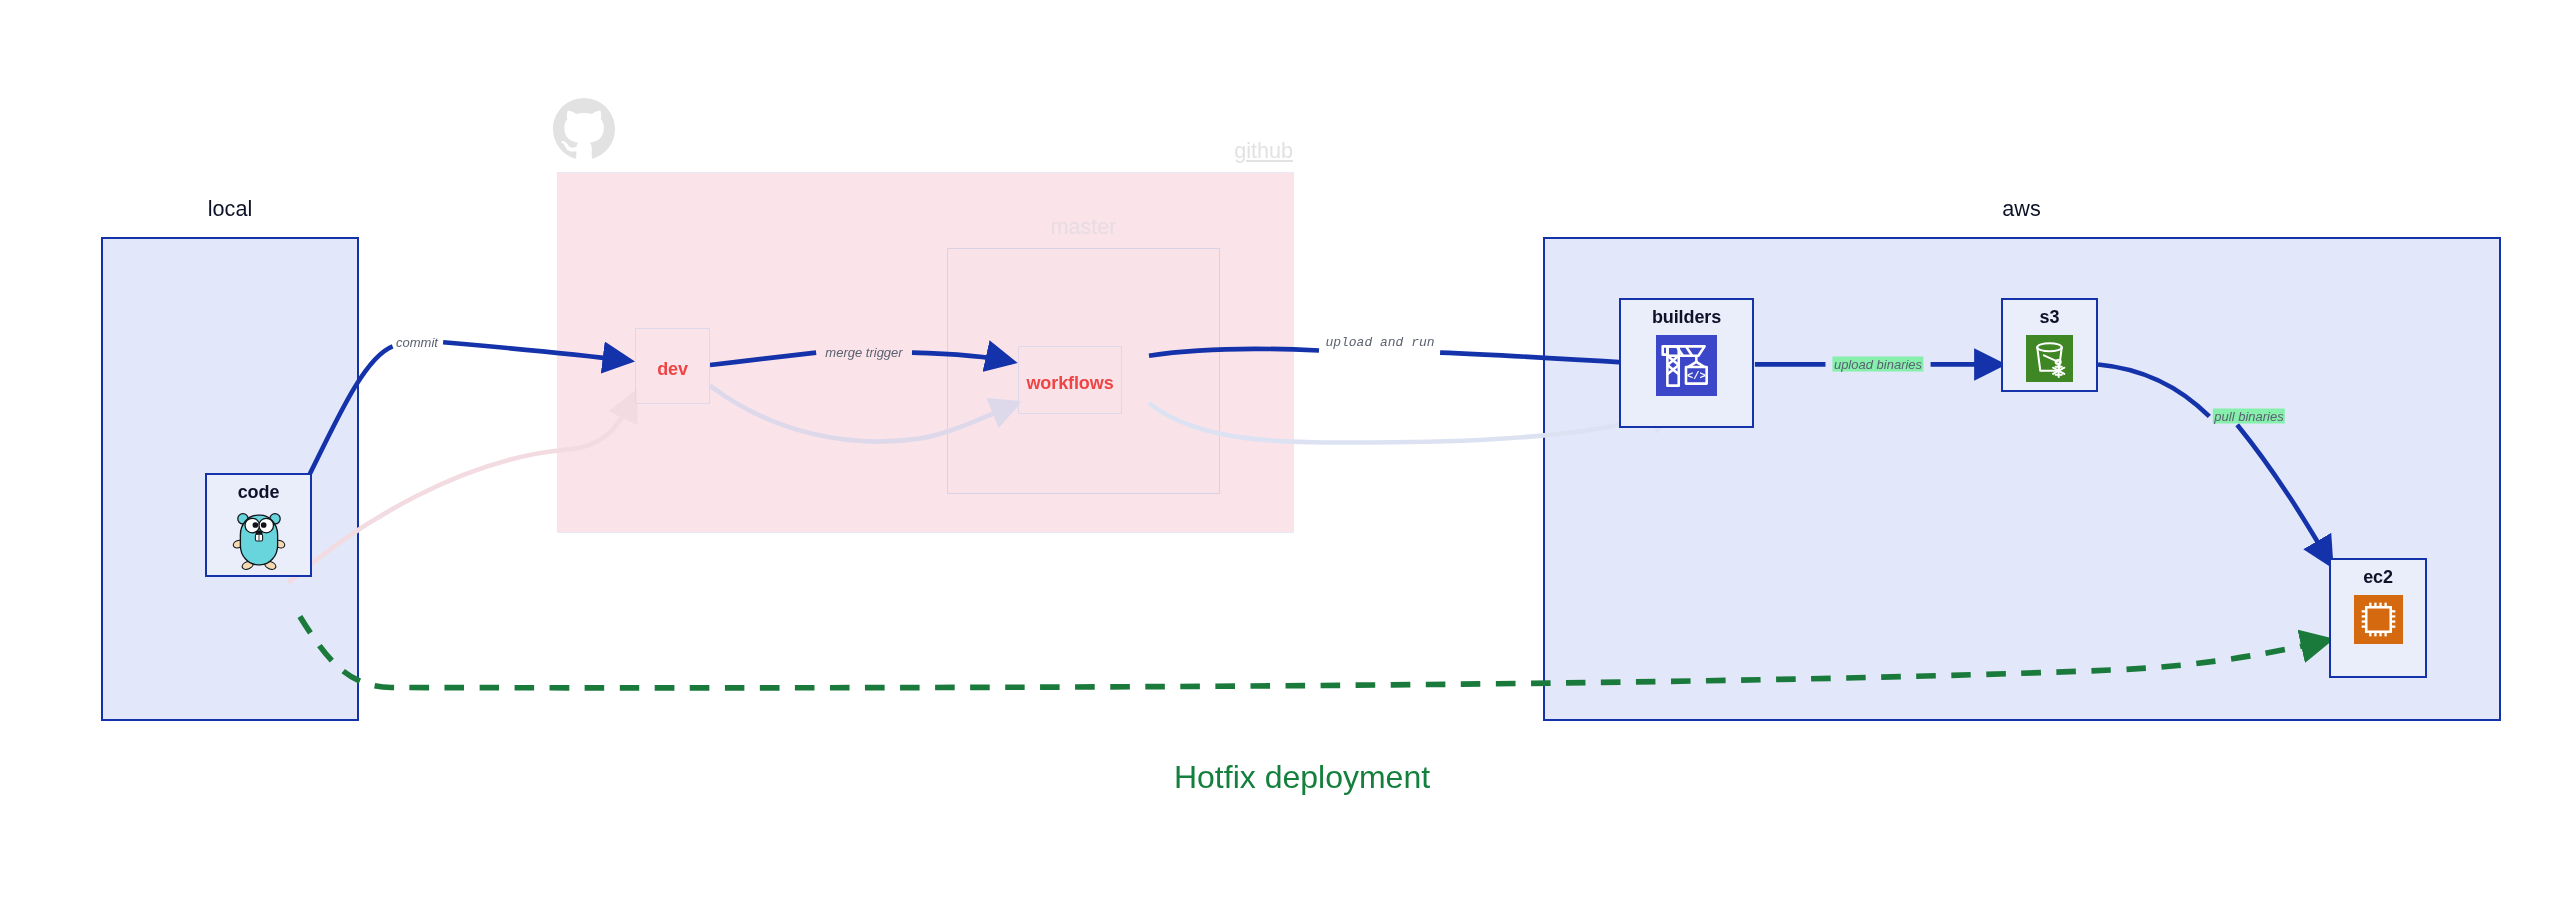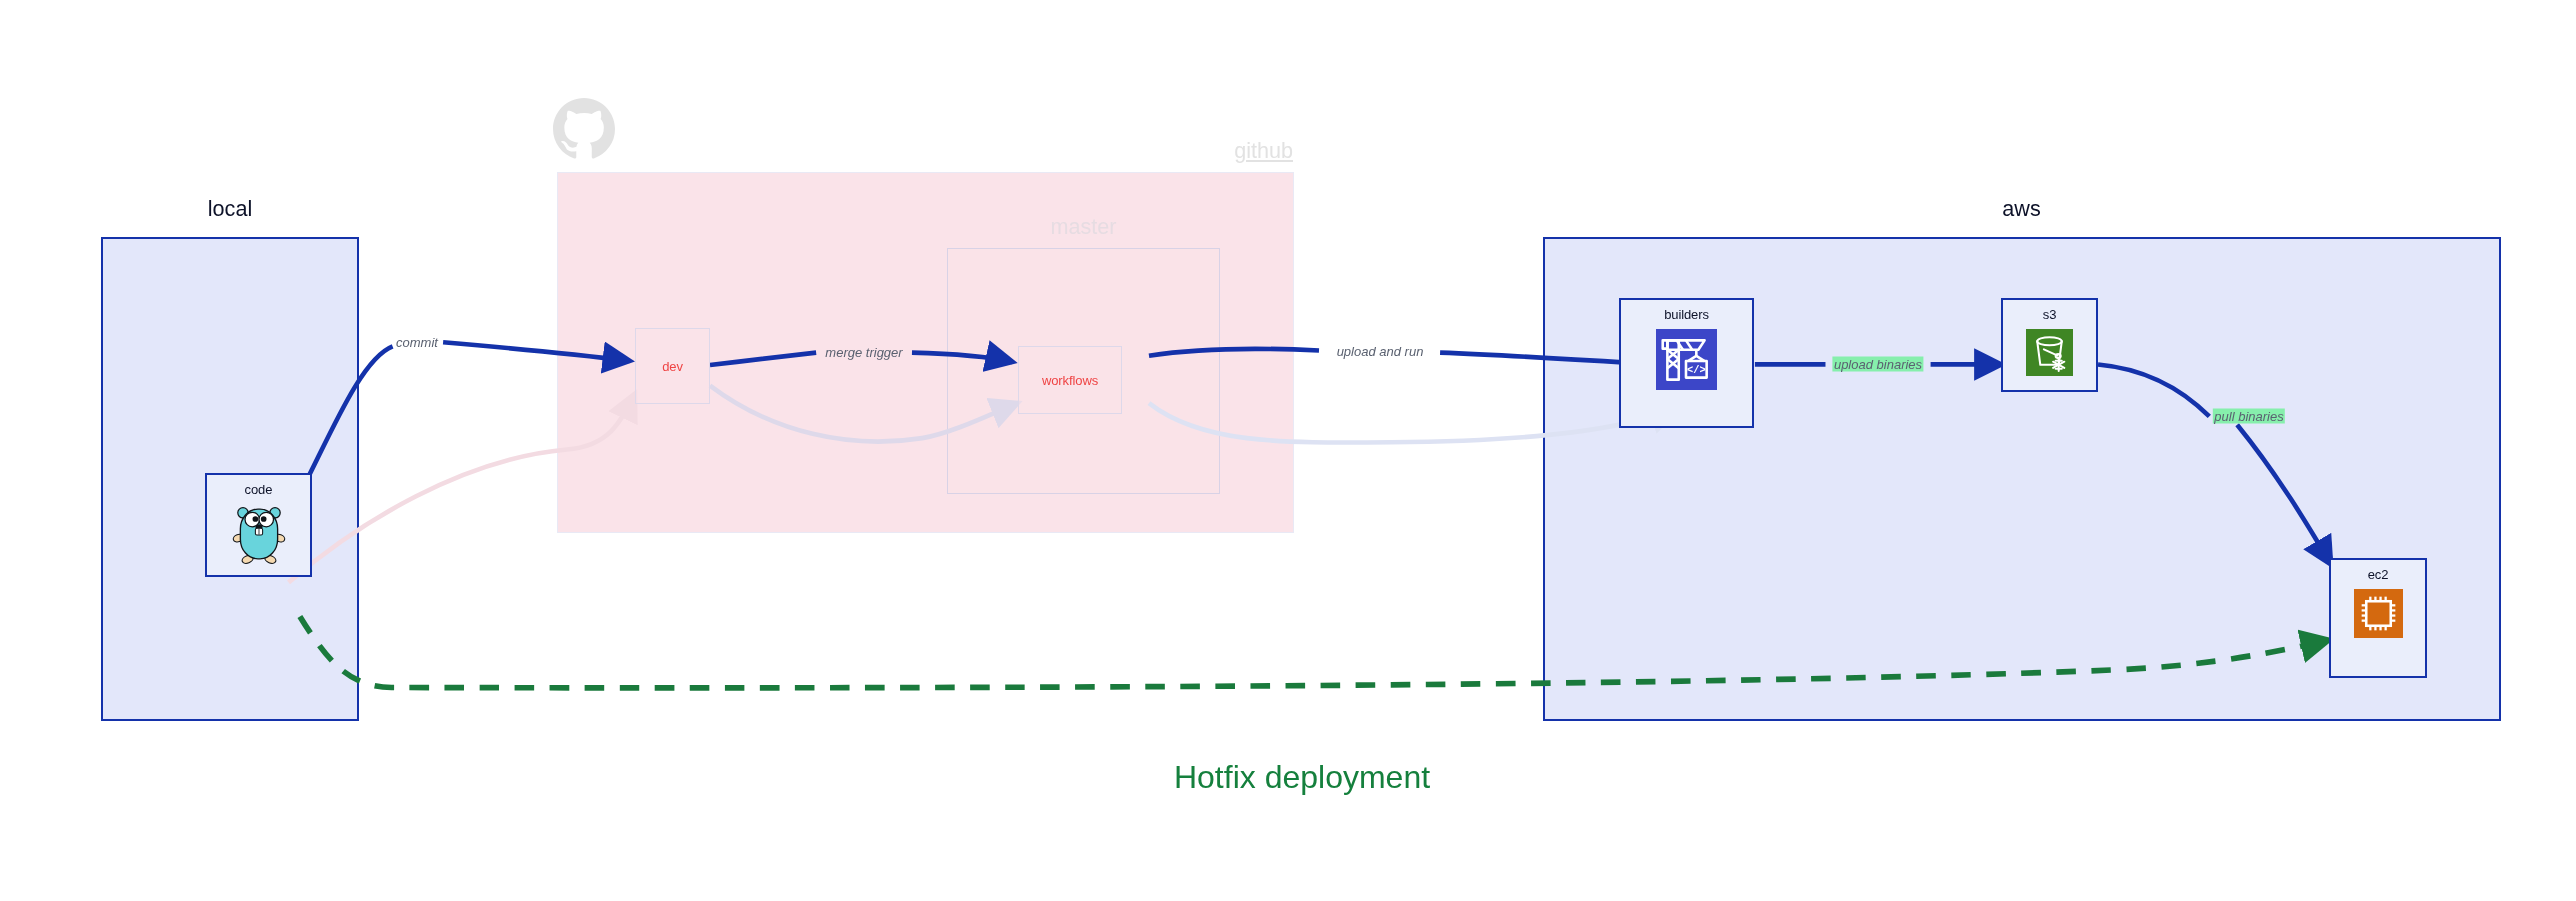--- a/index.html
+++ b/index.html
@@ -68,22 +68,22 @@
     display: flex;
     flex-direction: column;
     align-items: center;
     padding-top: 7.2px;
   }
   .node.faded {
     background: rgba(250, 227, 233, 0.45);
     border: 1.5px solid #ddd8ea;
   }
   .node-label {
-    font-size: 13px;
-    font-weight: normal;
+    font-size: 18px;
+    font-weight: bold;
     color: #0d1229;
     letter-spacing: -0.1px;
     white-space: nowrap;
   }
   .node.faded .node-label {
     color: #ef4444;
   }
   .node-icon {
     margin-top: 7.2px;
     line-height: 0;
@@ -184,21 +184,21 @@
     <path d="M 3747 707 C 3820 707 3870 707 3884 707" fill="none" stroke="#1432aa" stroke-width="9" marker-end="url(#arrow-blue)"></path>
 
     <path d="M 4072 707 C 4160 715 4230 750 4288 808" fill="none" stroke="#1432aa" stroke-width="9"></path>
     <path d="M 4342 824 C 4420 920 4480 1020 4524 1095" fill="none" stroke="#1432aa" stroke-width="9" marker-end="url(#arrow-blue)"></path>
 
     <path d="M 582 1196 C 640 1290 680 1332 760 1334 C 1600 1336 3200 1336 4100 1300 C 4300 1292 4440 1260 4520 1242" fill="none" stroke="#1a7a3c" stroke-width="11" stroke-dasharray="38 30" stroke-linecap="butt" marker-end="url(#arrow-green)"></path>
   </svg>
 
   <div class="edge-label" style="left:417px; top:342px;">commit</div>
   <div class="edge-label on-pink" style="left:864px; top:352px;">merge trigger</div>
-  <div class="edge-label" style="left:1380px; top:351px;">upload and run</div>
+  <div class="edge-label" style="left:1380px; top:342px;font-family:Liberation Mono, monospace;">upload and run</div>
   <div class="edge-label on-blue" style="left:1878px; top:364px;">upload binaries</div>
   <div class="edge-label on-blue" style="left:2249px; top:416px;">pull binaries</div>
 
   <div class="node" style="left:177px; top:473px; width:107px; height:104px;margin-left:28px;">
     <span class="node-label">code</span>
     <span class="node-icon">
       <svg width="58" height="60" viewBox="0 0 112 116" aria-hidden="true">
 
         <ellipse cx="16" cy="66" rx="10" ry="7" fill="#f5d9b0" stroke="#101418" stroke-width="2.2" transform="rotate(-20 16 66)"></ellipse>
         <ellipse cx="96" cy="66" rx="10" ry="7" fill="#f5d9b0" stroke="#101418" stroke-width="2.2" transform="rotate(20 96 66)"></ellipse>

